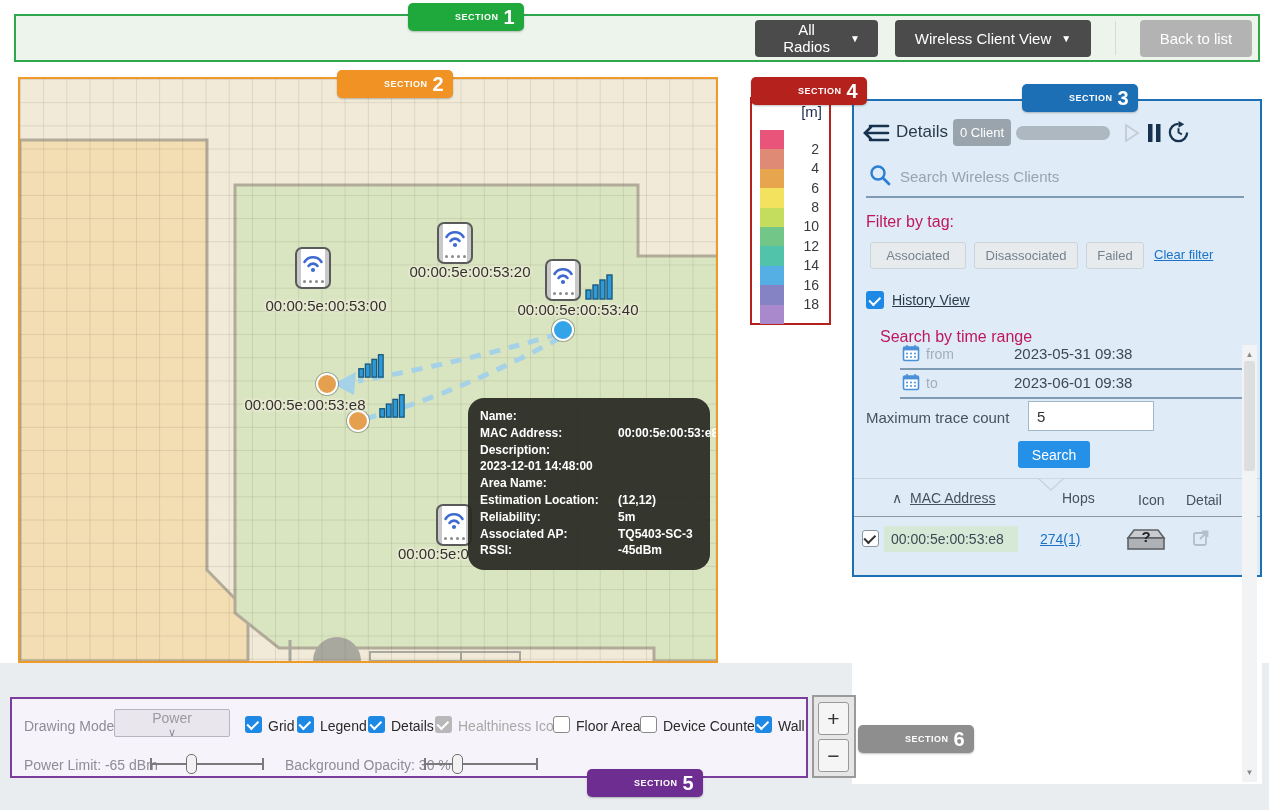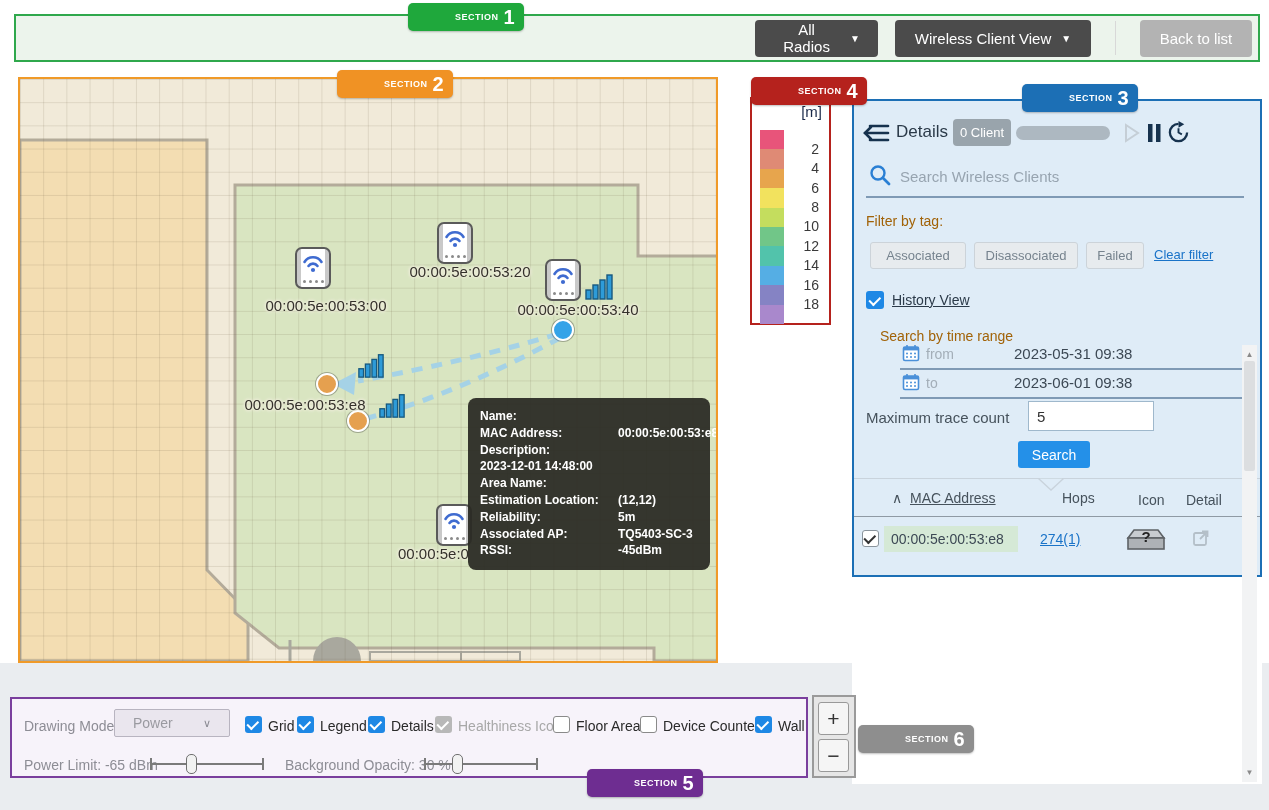--- a/index.html
+++ b/index.html
@@ -32,36 +32,36 @@
       border:2px solid #5a5a5a;border-radius:7px;box-sizing:border-box;display:flex;flex-direction:column;
       align-items:center;justify-content:space-between;padding:5px 0 4px 0;}
   .ap .dots{display:flex;gap:3px;}
   .ap .dots i{width:3px;height:3px;background:#8a8a8a;border-radius:50%;}
   .maplabel{position:absolute;font-size:15px;color:#34312b;white-space:nowrap;
             text-shadow:0 0 3px #f4efe2,0 0 3px #f4efe2,0 0 4px #f4efe2;}
   .center{transform:translateX(-50%);}
   .dot{position:absolute;width:22px;height:22px;border-radius:50%;border:2px solid #fff;
        box-sizing:border-box;box-shadow:0 0 0 1px rgba(0,0,0,.28);}
   .tooltip{position:absolute;left:448px;top:319px;width:242px;height:172px;background:rgba(42,42,36,.94);
-           border-radius:8px;color:#fff;font-size:12px;font-weight:bold;padding:10px 12px;box-sizing:border-box;z-index:8;}
+           border-radius:16px;color:#fff;font-size:12px;font-weight:bold;padding:10px 12px;box-sizing:border-box;z-index:8;}
   .tip-row{display:flex;line-height:16.8px;}
   .tip-row .l{width:138px;flex:none;}
   
   .legend{left:750px;top:97px;width:81px;height:228px;background:#fff;border:2px solid #b5221d;
           box-sizing:border-box;z-index:6;}
   .legend .unit{position:absolute;top:4px;right:7px;font-size:15px;color:#1b2a4a;}
   .swatches{position:absolute;left:8px;top:31px;display:flex;flex-direction:column;}
   .swatches i{width:24px;height:19.4px;display:block;}
   .lv{position:absolute;right:10px;font-size:14px;color:#3a3a3a;}
   
   .card{left:852px;top:90px;width:410px;height:694px;background:#fff;z-index:3;}
   .panel{left:852px;top:99px;width:410px;height:478px;background:#dfecf7;border:2px solid #1c6fb5;
          box-sizing:border-box;z-index:5;}
   .p{position:absolute;}
-  .ptext{color:#a16207;font-size:14px;}
+  .ptext{color:#be185d;font-size:16px;}
   .badge-client{background:#99a4ac;border-radius:4px;color:#fff;font-size:13px;display:flex;
                 align-items:center;justify-content:center;}
   .pill{background:#adb8c1;border-radius:7px;}
   .tagbtn{position:absolute;height:27px;background:#e7ebee;border:1px solid #ccd3d9;border-radius:3px;
           color:#76838e;font-size:13px;display:flex;align-items:center;justify-content:center;box-sizing:border-box;}
   .link{color:#1a73c8;text-decoration:underline;font-size:13px;}
   .underl{position:absolute;height:2px;background:#7f9ab5;}
   .cb{position:absolute;width:17px;height:17px;border-radius:3px;box-sizing:border-box;display:flex;
       align-items:center;justify-content:center;}
   .cb.blue{background:#1e88e5;}
@@ -75,21 +75,21 @@
   .thead{font-size:14px;color:#46525c;}
   .hl{background:#d5e9d6;}
   
   .toolbar{left:10px;top:697px;width:798px;height:81px;background:#f7f3fa;border:2px solid #7a3f9d;
            box-sizing:border-box;z-index:5;}
   .t{position:absolute;}
   .tlabel{font-size:14px;color:#8d8d95;white-space:nowrap;}
   .tclabel{font-size:14px;color:#2a2a2a;white-space:nowrap;}
   .tclabel.dis{color:#a8a8a8;}
   .select{background:#eae6ee;border:1px solid #b8b4c0;border-radius:2px;display:flex;align-items:center;
-          justify-content:space-between;padding:0 18px;box-sizing:border-box;color:#9a9aa0;font-size:14px;}
+          justify-content:space-between;padding:0 0;box-sizing:border-box;color:#9a9aa0;font-size:14px;flex-direction:column;}
   .slider{position:absolute;height:22px;}
   .slider .track{position:absolute;left:0;right:0;top:10px;height:2px;background:#7a7a7a;}
   .slider .tick{position:absolute;top:5px;width:2px;height:12px;background:#7a7a7a;}
   .slider .thumb{position:absolute;top:1px;width:11px;height:20px;border-radius:5px;background:#f2f2f2;
                  border:1.5px solid #707070;box-sizing:border-box;}
   
   .zoombox{left:812px;top:695px;width:44px;height:83px;background:#e6e6e6;border:2px solid #9a9a9a;
            box-sizing:border-box;z-index:5;}
   .zbtn{position:absolute;left:4px;width:31px;height:33px;background:#f5f5f5;border:1px solid #999;
         border-radius:3px;font-size:21px;color:#333;display:flex;align-items:center;justify-content:center;

